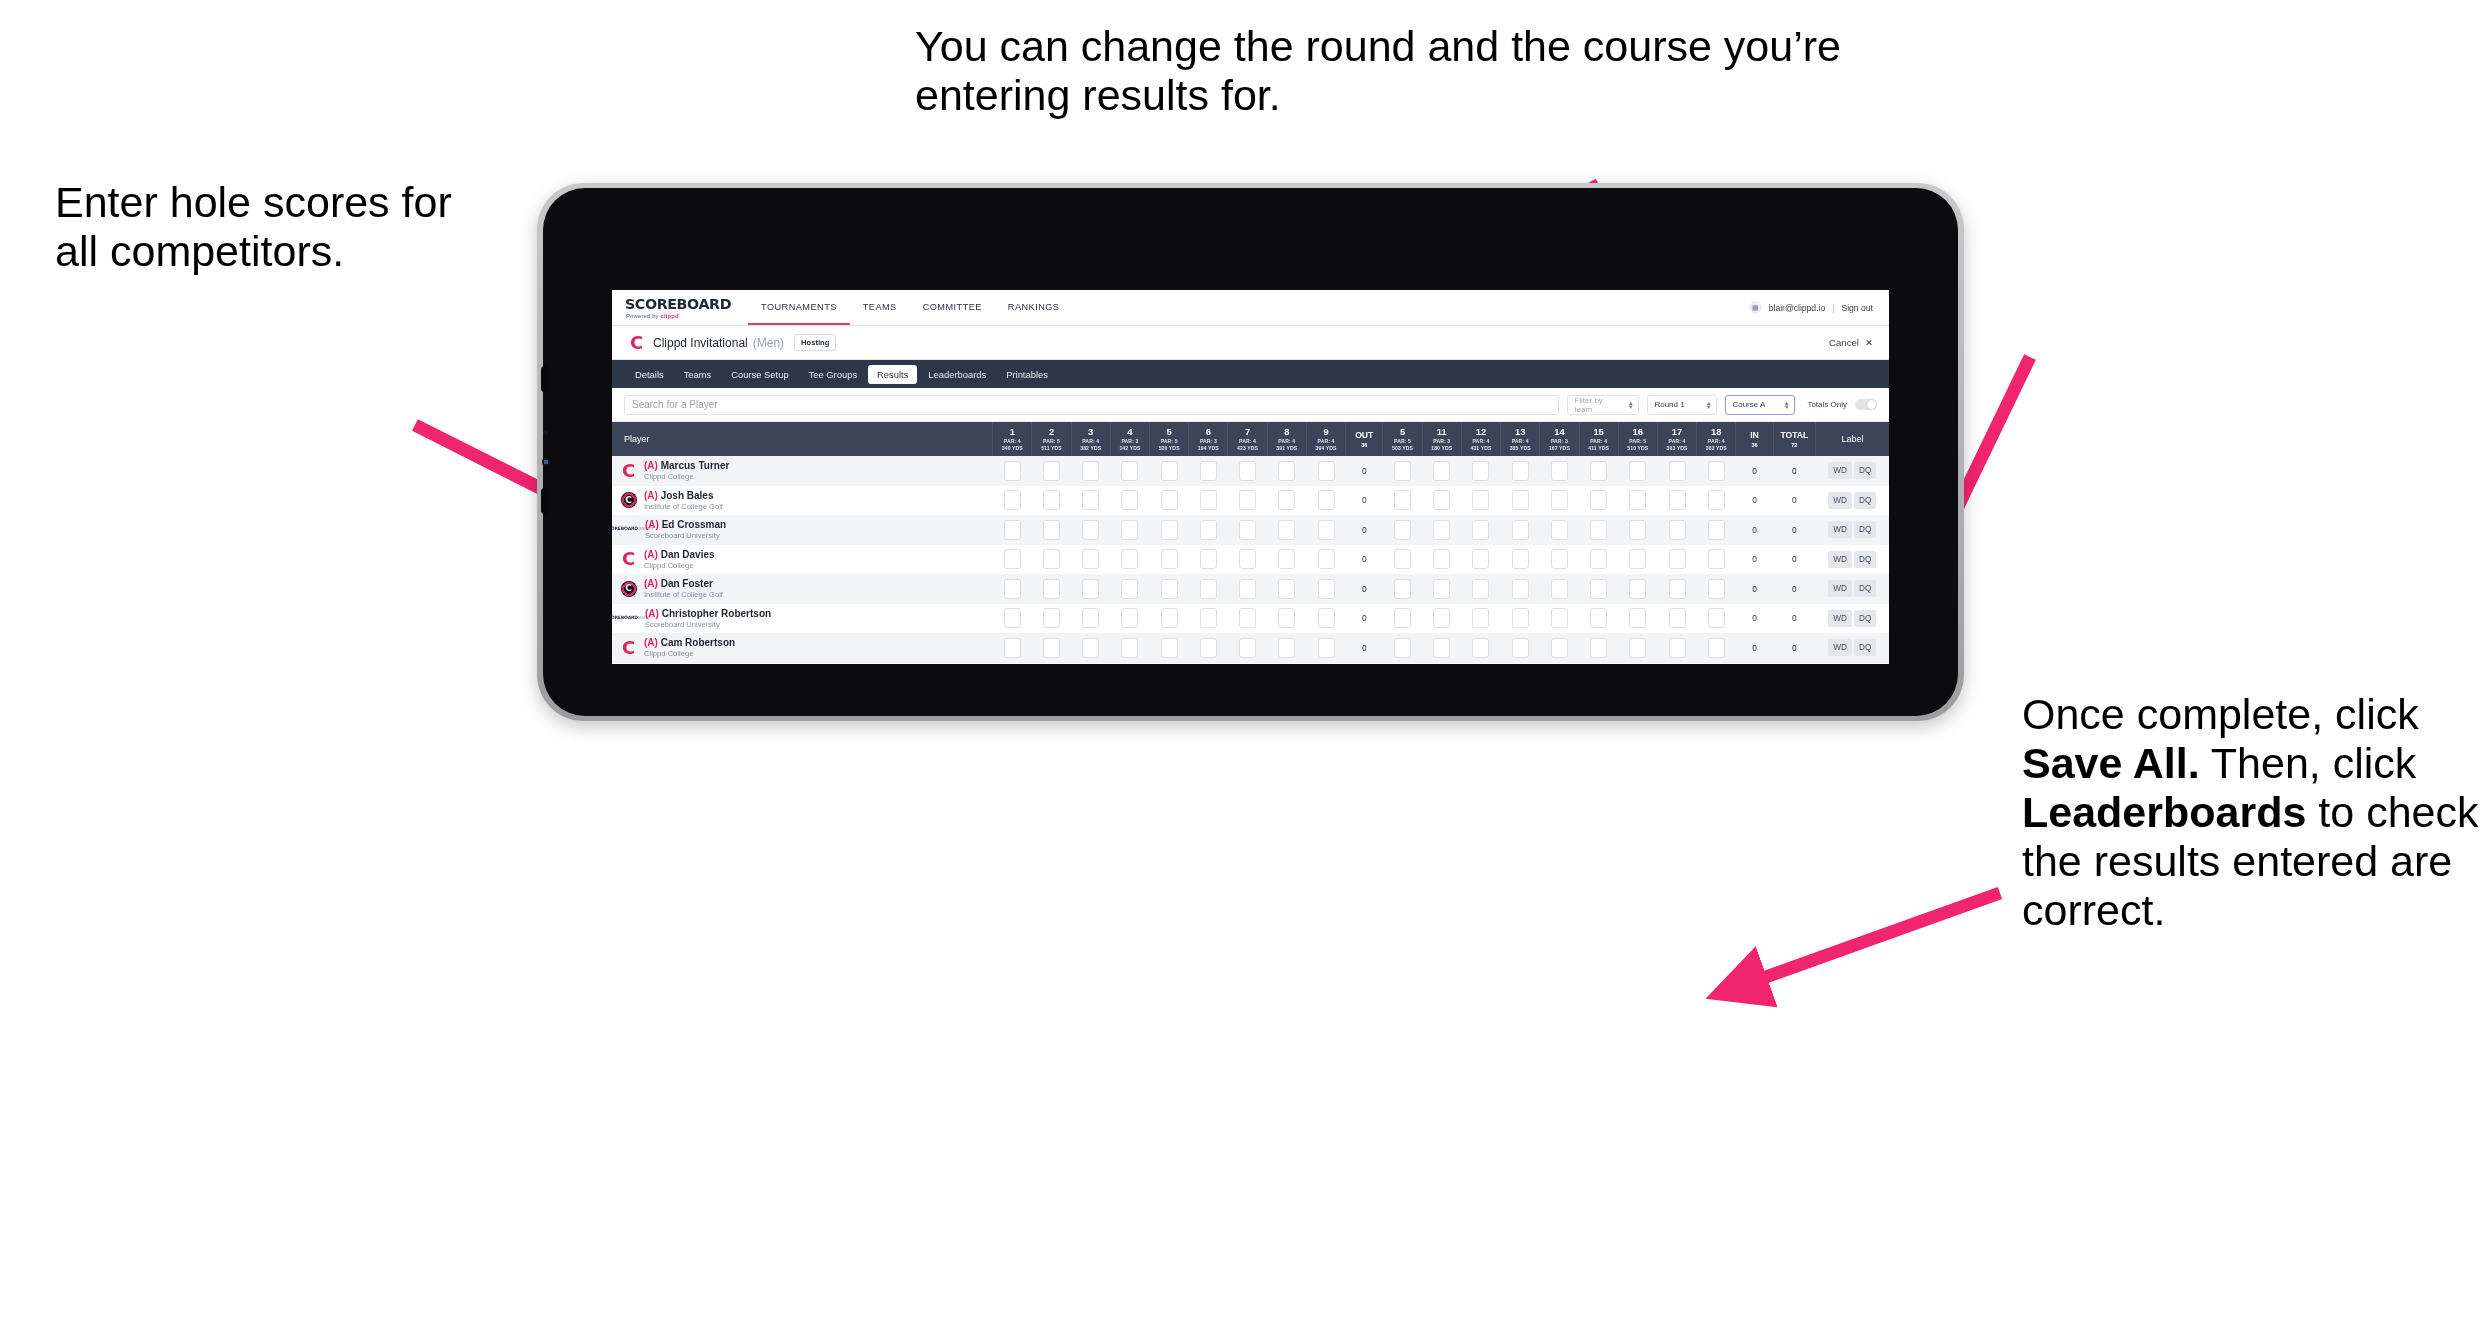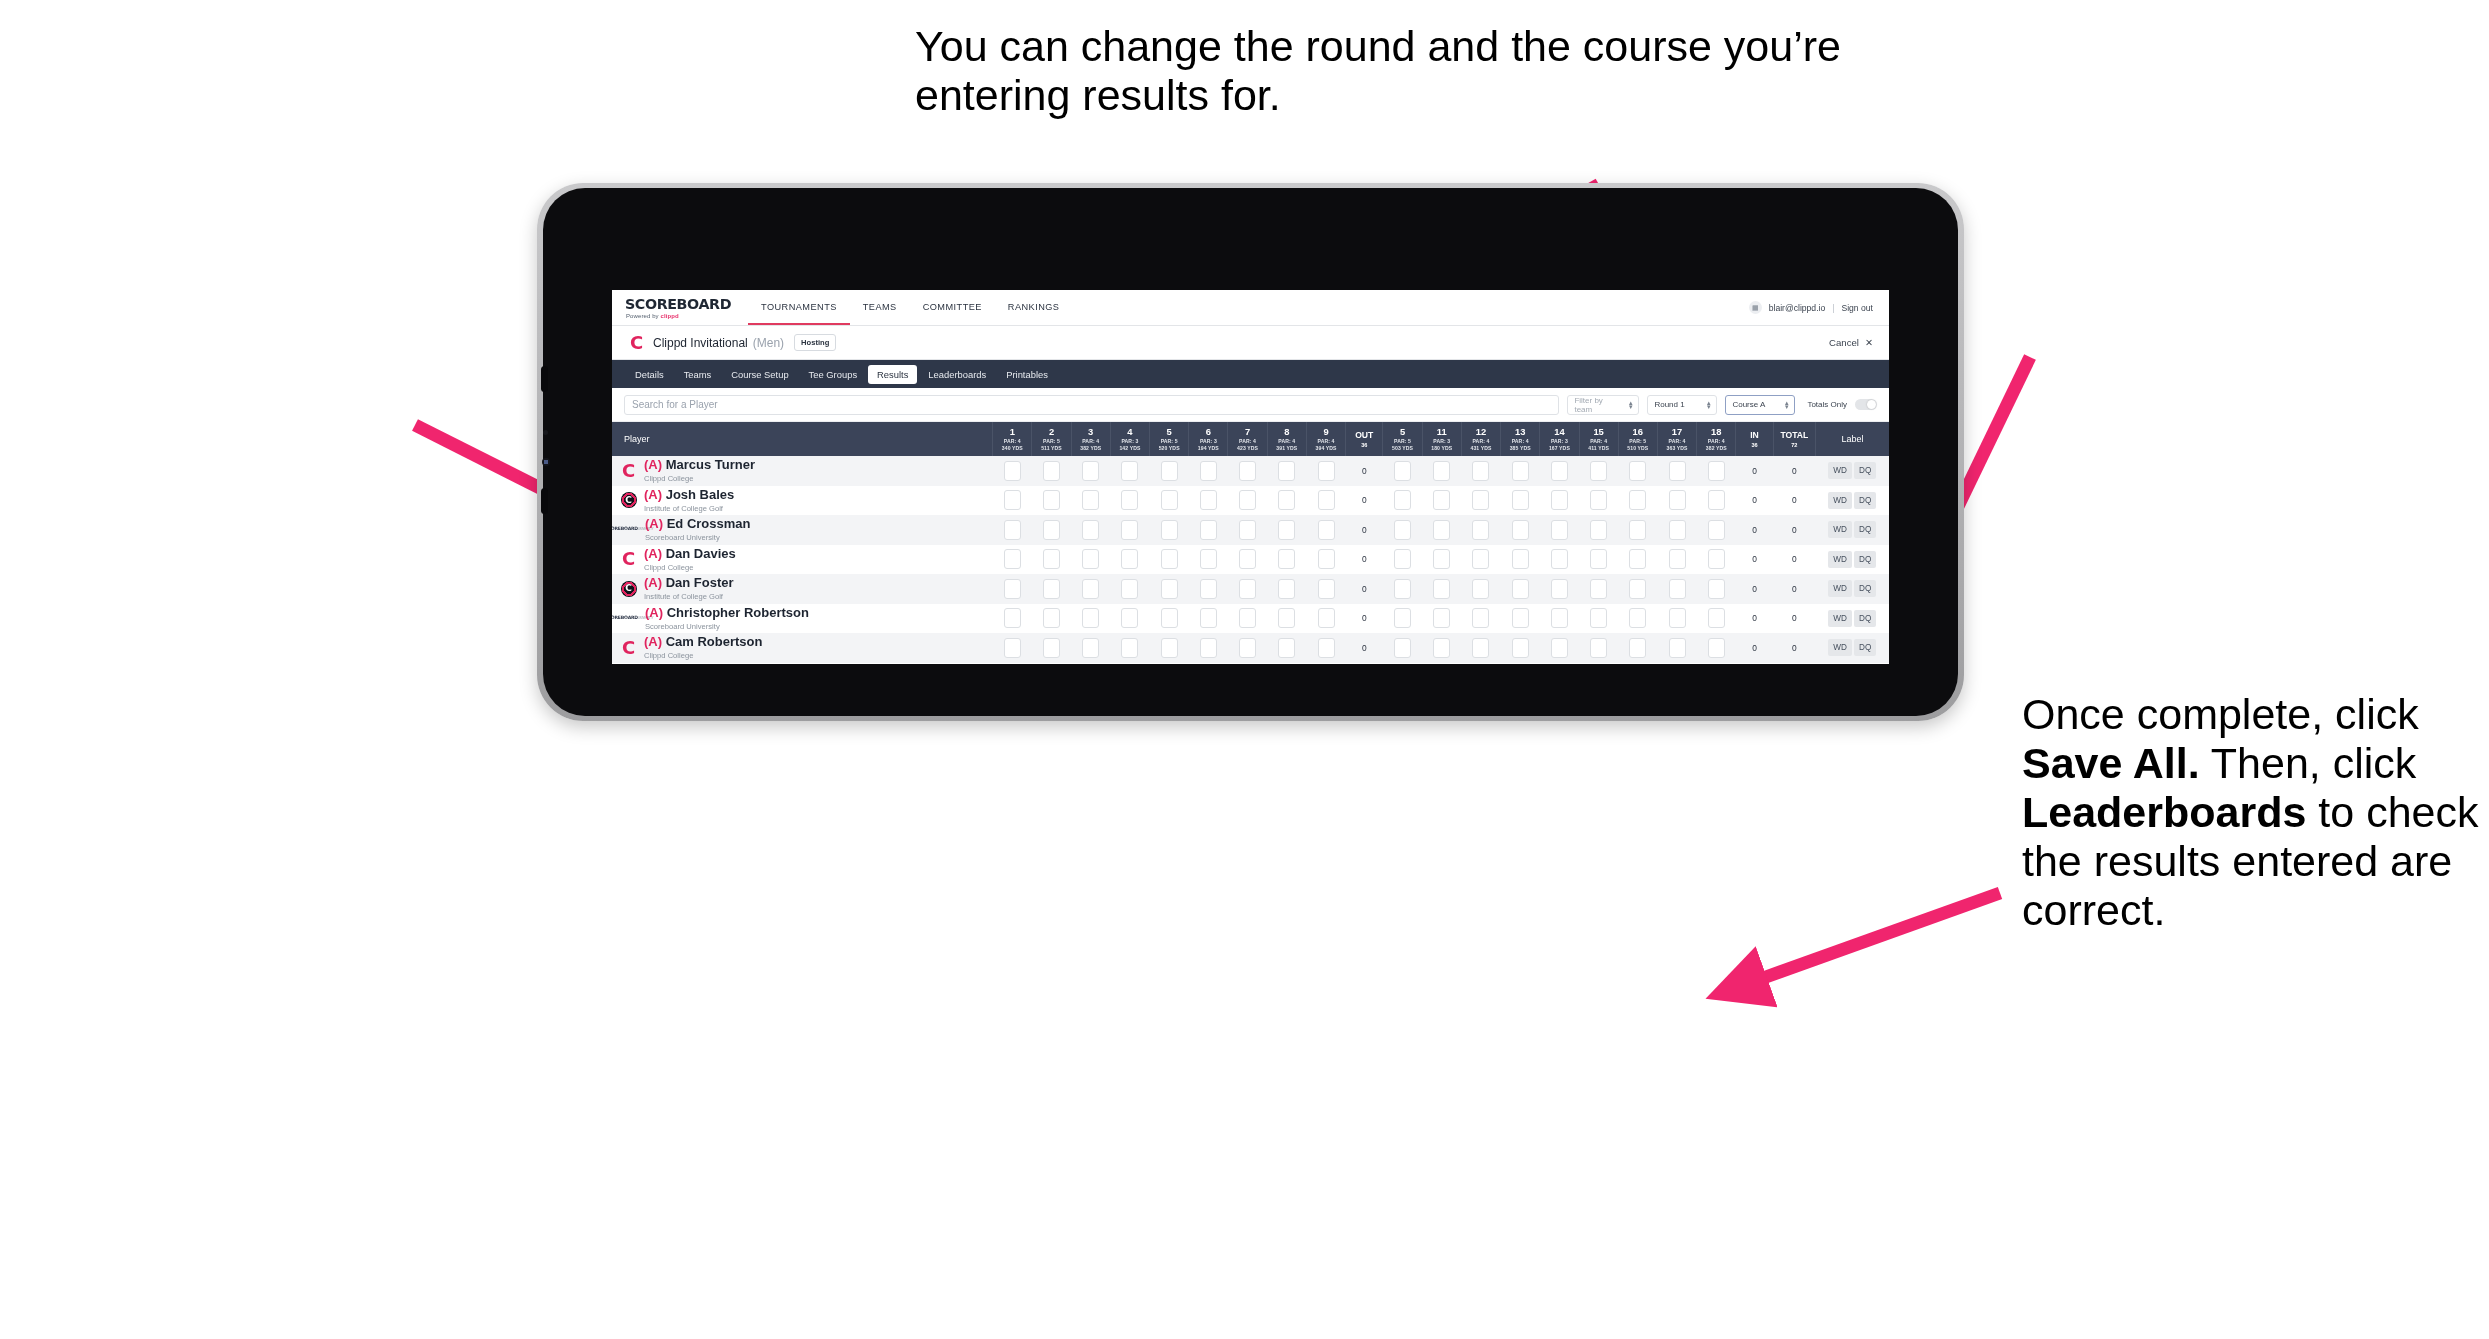--- a/index.html
+++ b/index.html
@@ -184,21 +184,21 @@
   }
   .logo-icg span {
     font-family:"DejaVu Sans", sans-serif; font-weight:bold; font-size:9px; color:#fff; line-height:1;
   }
   .logo-sbu { width:18px; text-align:center; }
   .logo-sbu .l1 {
     font-family:"DejaVu Sans", sans-serif; font-weight:bold; font-size:4.6px;
     color:#2e3749; letter-spacing:-.2px; line-height:1;
   }
   .logo-sbu .l2 { font-size:2.6px; color:#8b939d; line-height:1.2; }
-  .pname { font-size:13px; font-weight:bold; color:#1d2430; line-height:1.3;}
+  .pname { font-size:10px; font-weight:bold; color:#1d2430; line-height:1.3;}
   .pname .amt { color:#e0245e; }
   .pteam { font-size:7.6px; color:#8b939d; line-height:1.35;}
 
   .td-hole { text-align:center; padding:0; }
   .scorebox {
     width:17px; height:20px; margin:0 auto;
     border:1px solid #dcdfe3; border-radius:3px; background:#fff;
   }
   .td-sum { text-align:center; font-size:8.4px; color:#2b3340; }
   .td-label { padding:0; }
@@ -206,20 +206,21 @@
   .wd, .dq {
     background:#e5e7ea; color:#46505e; font-size:8.2px; font-weight:500;
     padding:4px 5px; border-radius:2px; cursor:pointer; min-width:19px; text-align:center;
   }
 </style>
 </head>
 <body>
 
 <div id="stage">
 
+  <div class="anno" id="anno-left">Enter hole scores for all competitors.</div>
   <div class="anno" id="anno-top">You can change the round and the course you’re entering results for.</div>
 
 
   <div class="anno" id="anno-right-bottom"><span>Once complete, click </span><b>Save All.</b><span> Then, click </span><b>Leaderboards</b><span> to check the results entered are correct.</span></div>
 
   <svg class="arrow" style="left:0;top:0;width:2489px;height:1339px;">
     <defs>
       <marker id="ah" markerWidth="5" markerHeight="5" refX="1.2" refY="2.5" orient="auto">
         <path d="M0,0 L5,2.5 L0,5 z" fill="#f0256e"></path>
       </marker>

